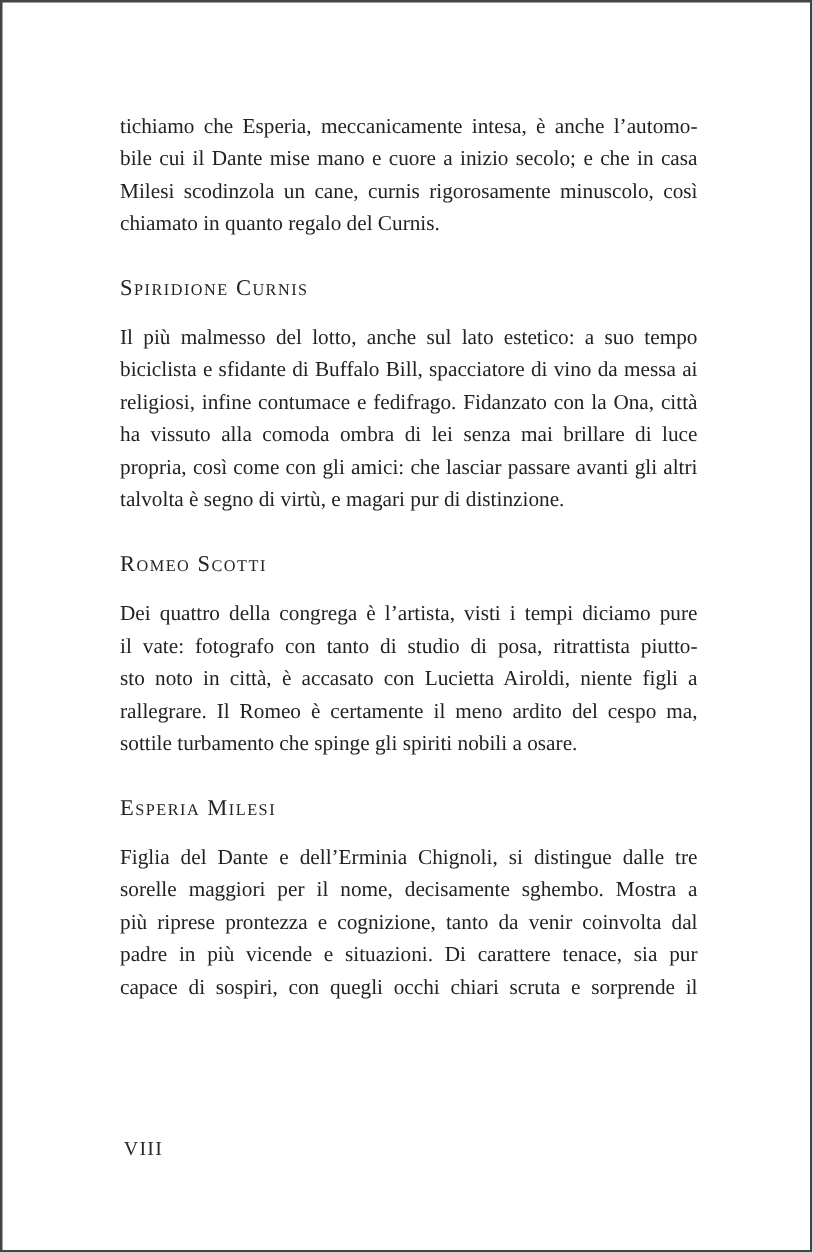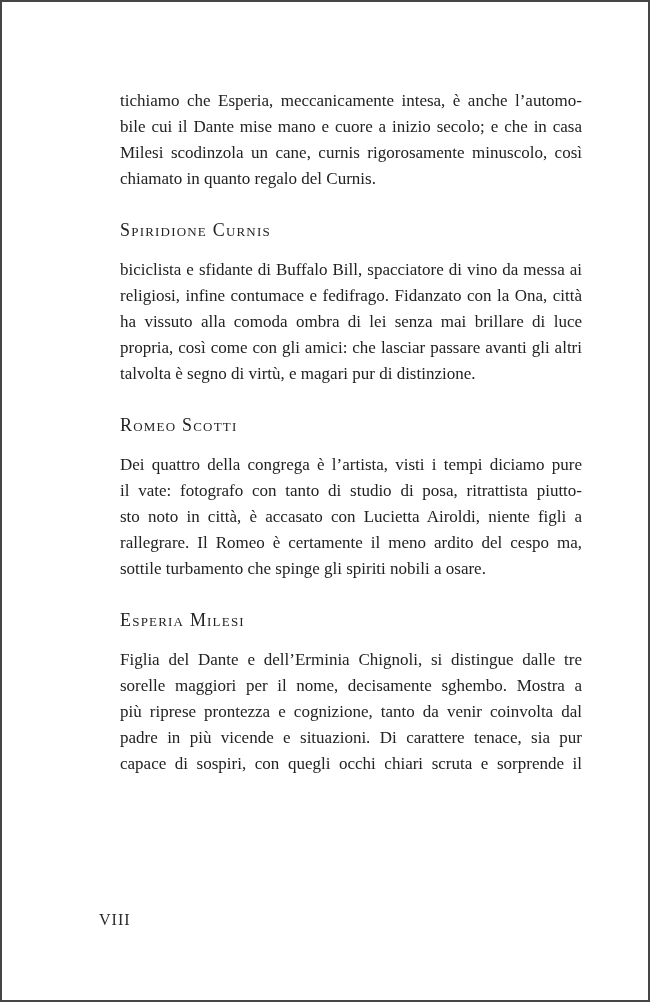--- a/index.html
+++ b/index.html
@@ -16,21 +16,20 @@
     border: 2px solid #454545;
     overflow: hidden;
     font-family: "Liberation Serif", "DejaVu Serif", serif;
     color: #222222;
   }
   .text-block {
     position: absolute;
     top: 86px;
     left: 94px;
     width: 462px;
-    margin-left: 24px;
   }
   .paragraph {
     margin: 0;
     font-size: 17px;
     line-height: 26px;
   }
   .pline {
     text-align: justify;
     text-align-last: justify;
   }
@@ -65,20 +64,21 @@
 
     <div class="paragraph">
         <div class="pline">tichiamo che Esperia, meccanicamente intesa, è anche l’automo-</div>
         <div class="pline">bile cui il Dante mise mano e cuore a inizio secolo; e che in casa</div>
         <div class="pline">Milesi scodinzola un cane, curnis rigorosamente minuscolo, così</div>
         <div class="pline last">chiamato in quanto regalo del Curnis.</div>
       </div>
 
     <h2 class="section-heading">Spiridione Curnis</h2>
     <div class="paragraph">
+        <div class="pline">Il più malmesso del lotto, anche sul lato estetico: a suo tempo</div>
         <div class="pline">biciclista e sfidante di Buffalo Bill, spacciatore di vino da messa ai</div>
         <div class="pline">religiosi, infine contumace e fedifrago. Fidanzato con la Ona, città</div>
         <div class="pline">ha vissuto alla comoda ombra di lei senza mai brillare di luce</div>
         <div class="pline">propria, così come con gli amici: che lasciar passare avanti gli altri</div>
         <div class="pline last">talvolta è segno di virtù, e magari pur di distinzione.</div>
       </div>
 
     <h2 class="section-heading">Romeo Scotti</h2>
     <div class="paragraph">
         <div class="pline">Dei quattro della congrega è l’artista, visti i tempi diciamo pure</div>

